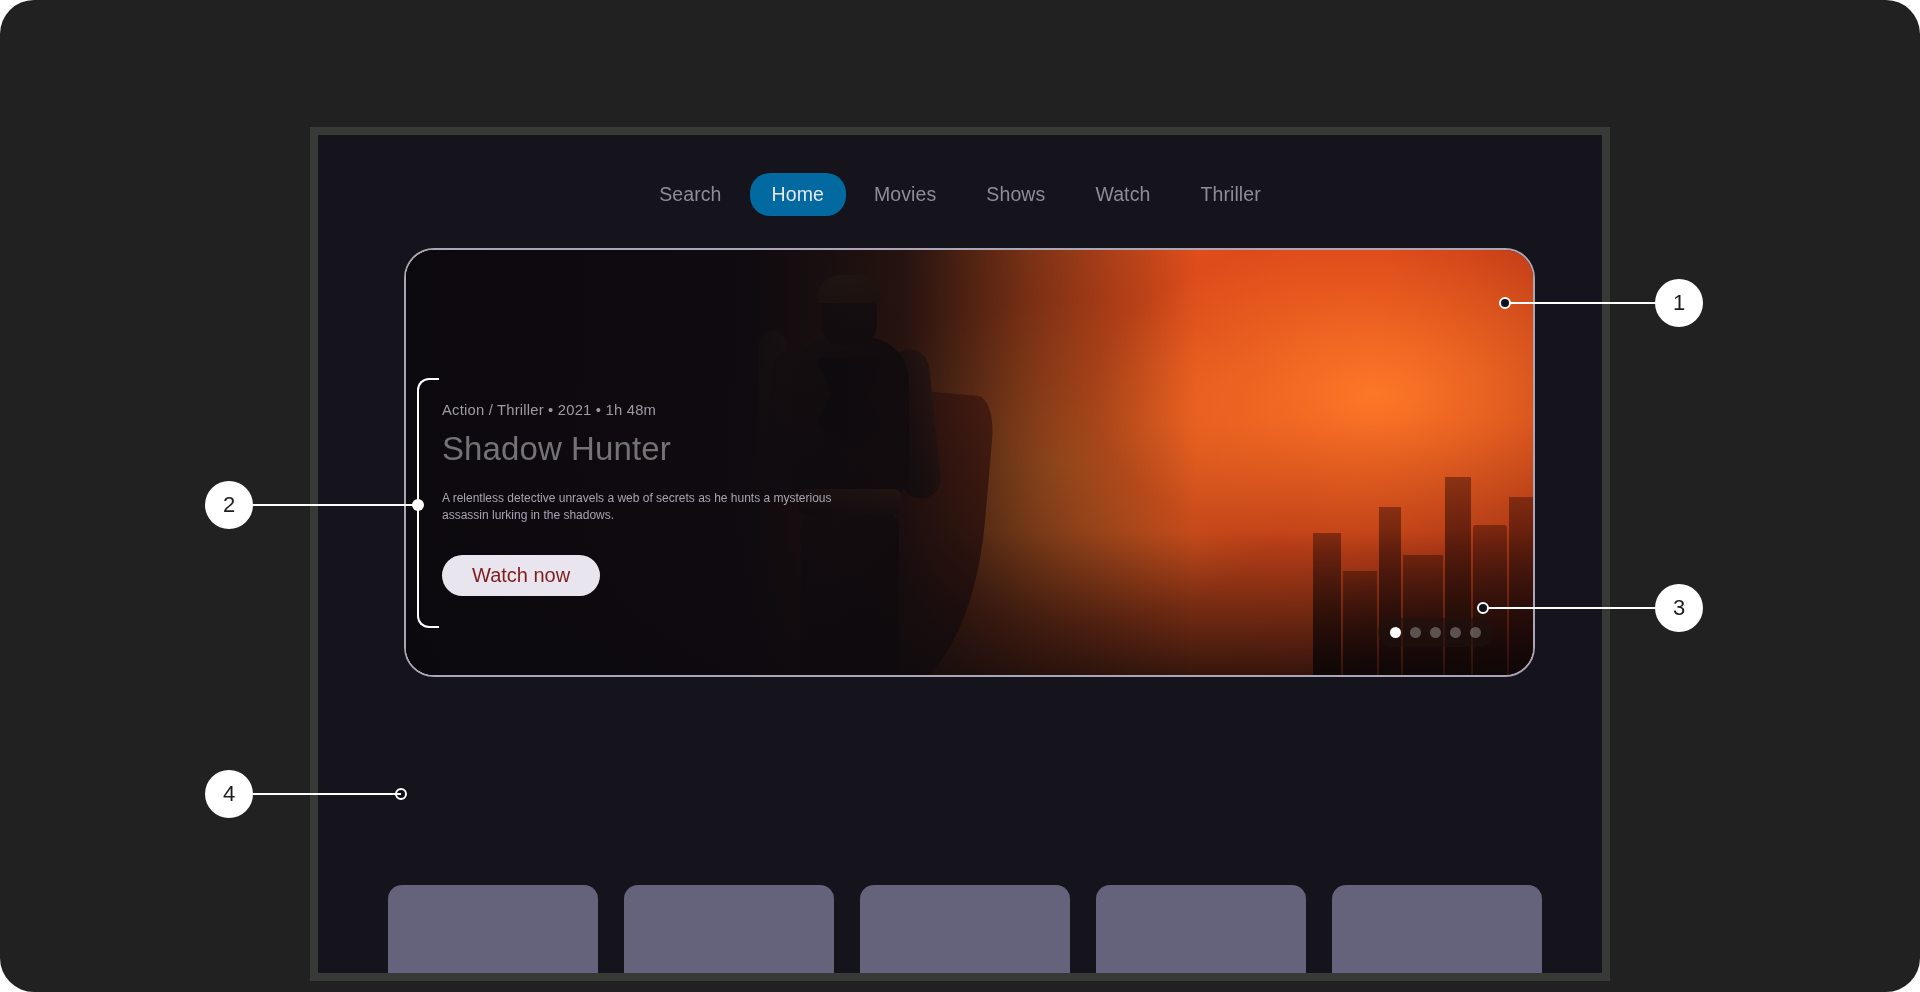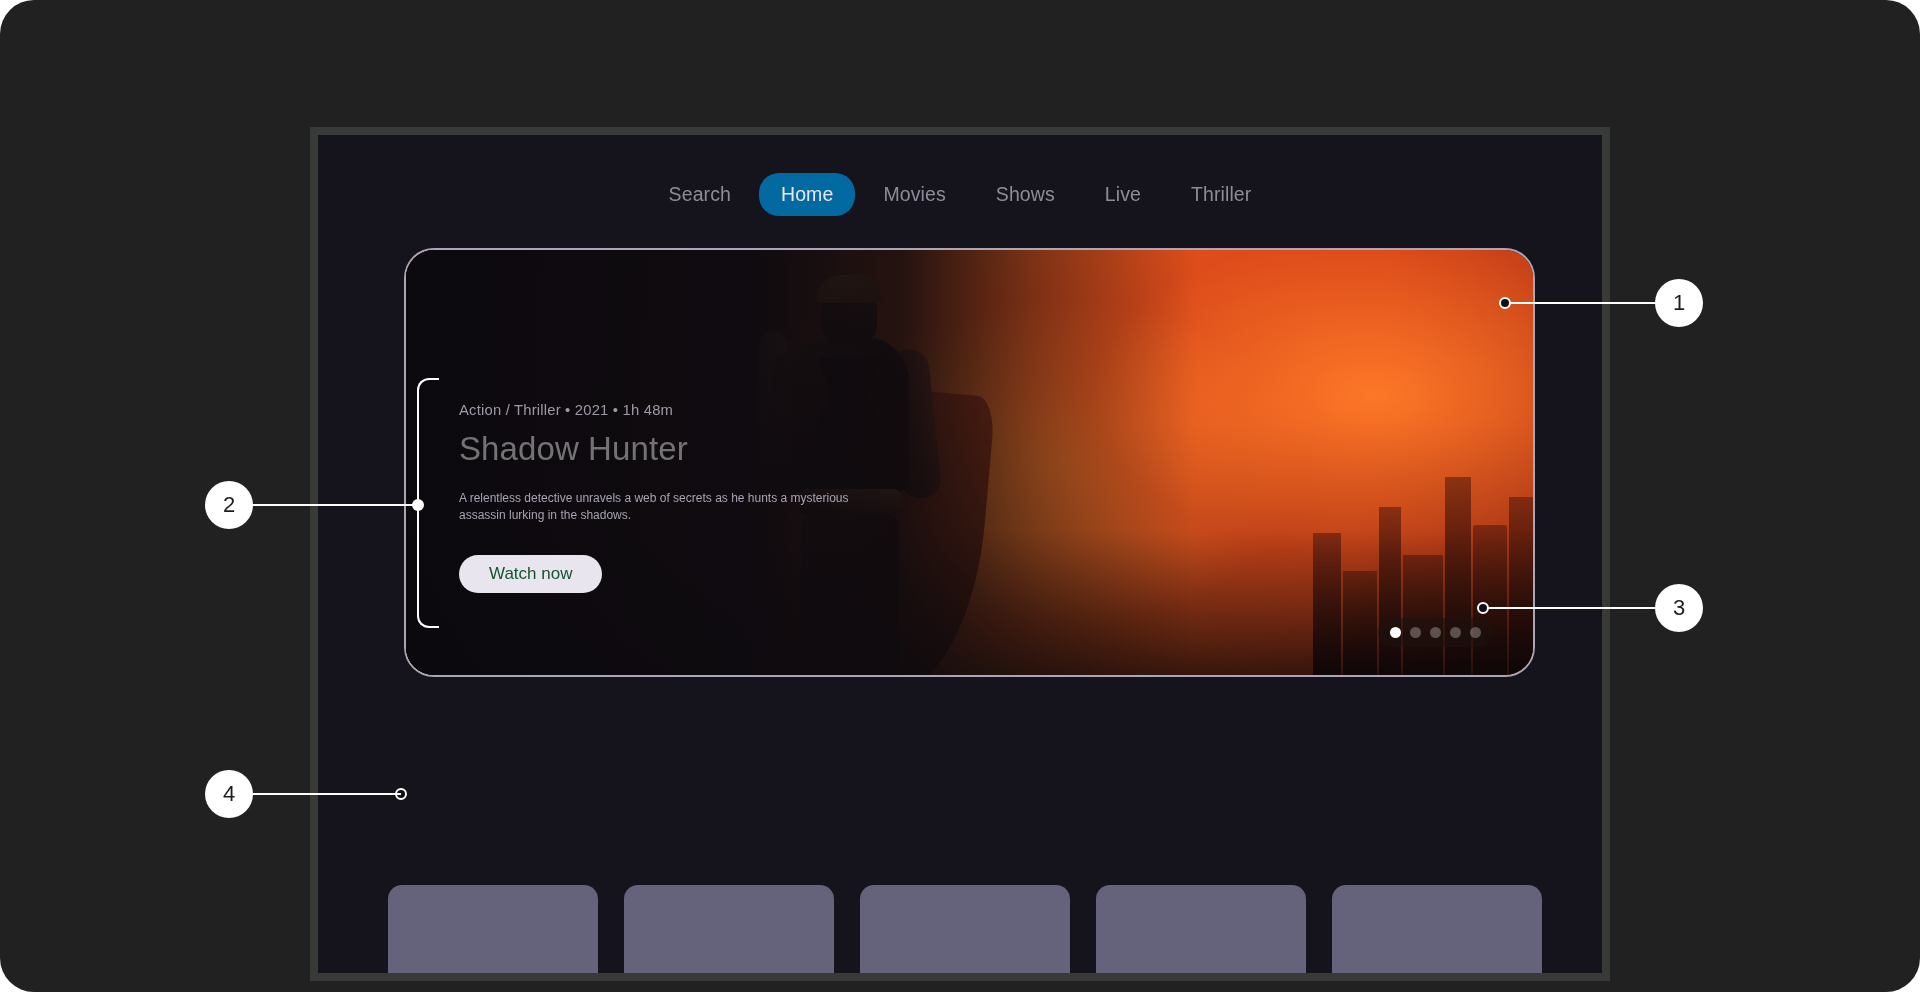--- a/index.html
+++ b/index.html
@@ -100,21 +100,21 @@
   #fg-glowL { left: 4px; top: 60px; width: 28px; height: 170px; border-radius: 20px; background: linear-gradient(180deg,rgba(255,186,92,.75),rgba(255,120,40,0)); }
   #hero-vignette {
     position: absolute; inset: 0;
     background:
       linear-gradient(90deg, rgba(12,9,14,.99) 0%, rgba(13,10,15,.985) 30%, rgba(16,11,14,.88) 44%, rgba(20,12,12,.45) 56%, rgba(20,12,12,0) 70%),
       linear-gradient(0deg, rgba(8,5,8,.78) 0%, rgba(8,5,8,.10) 34%, rgba(8,5,8,0) 60%);
   }
 
   #hero-text {
     position: absolute;
-    left: 53px; top: 152px;
+    left: 36px; top: 152px;
     width: 420px;
   }
   #hero-meta {
     font-size: 14.8px;
     color: #9d9aa6;
     letter-spacing: .2px;
     margin-bottom: 12px;
   }
   #hero-title {
     font-size: 33px;
@@ -129,22 +129,22 @@
     color: #a7a4b1;
     width: 400px;
     margin-bottom: 30px;
   }
   #watch-now {
     display: inline-block;
     padding: 9px 30px;
     border: none;
     border-radius: 26px;
     background: #e9e5ee;
-    color: #14532d;
-    font-size: 17px;
+    color: #7f1d1d;
+    font-size: 20px;
     font-family: "Liberation Sans", sans-serif;
     cursor: pointer;
   }
 
   #pagination {
     position: absolute;
     right: 40px; bottom: 28px;
     display: flex; align-items: center; gap: 9px;
     padding: 9px 12px;
     border-radius: 14px;
@@ -201,21 +201,21 @@
 <div id="page">
 
   <div id="tv-frame">
     <div id="tv-screen">
 
       <nav id="nav">
         <div class="nav-item">Search</div>
         <div class="nav-item active">Home</div>
         <div class="nav-item">Movies</div>
         <div class="nav-item">Shows</div>
-        <div class="nav-item">Live</div>
+        <div class="nav-item">Watch</div>
         <div class="nav-item">Thriller</div>
       </nav>
 
       <section id="hero">
         <div id="hero-art">
           <div id="art-leftcol"></div>
 
           <div class="bld" style="right:26px;  width:34px;  height:150px; border-radius:3px 3px 0 0;"></div>
           <div class="bld" style="right:62px;  width:26px;  height:198px;"></div>
           <div class="bld" style="right:90px;  width:40px;  height:120px;"></div>

